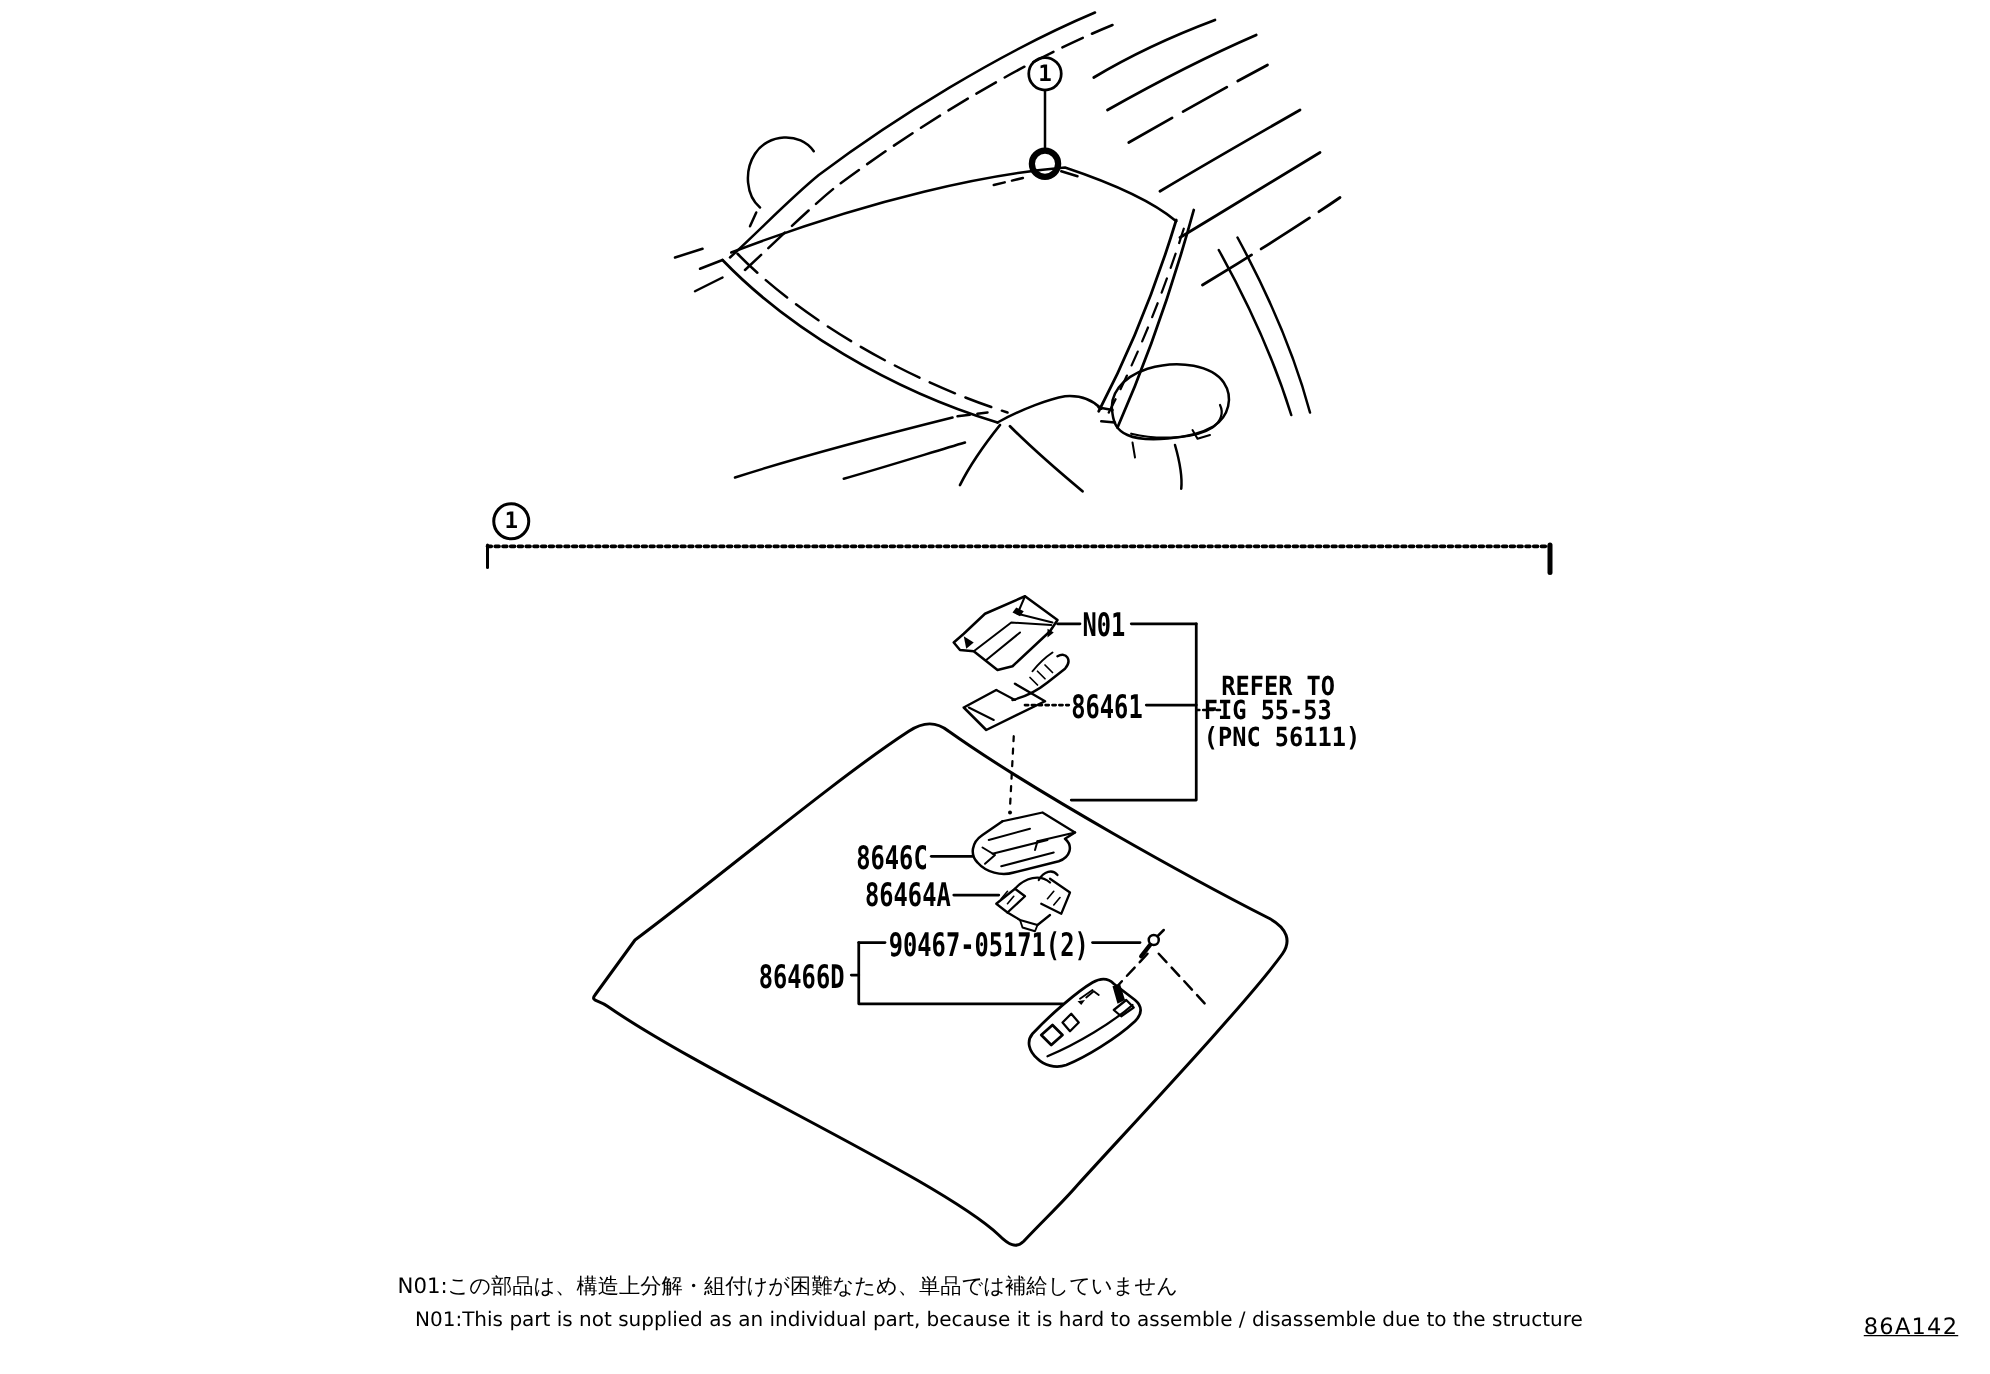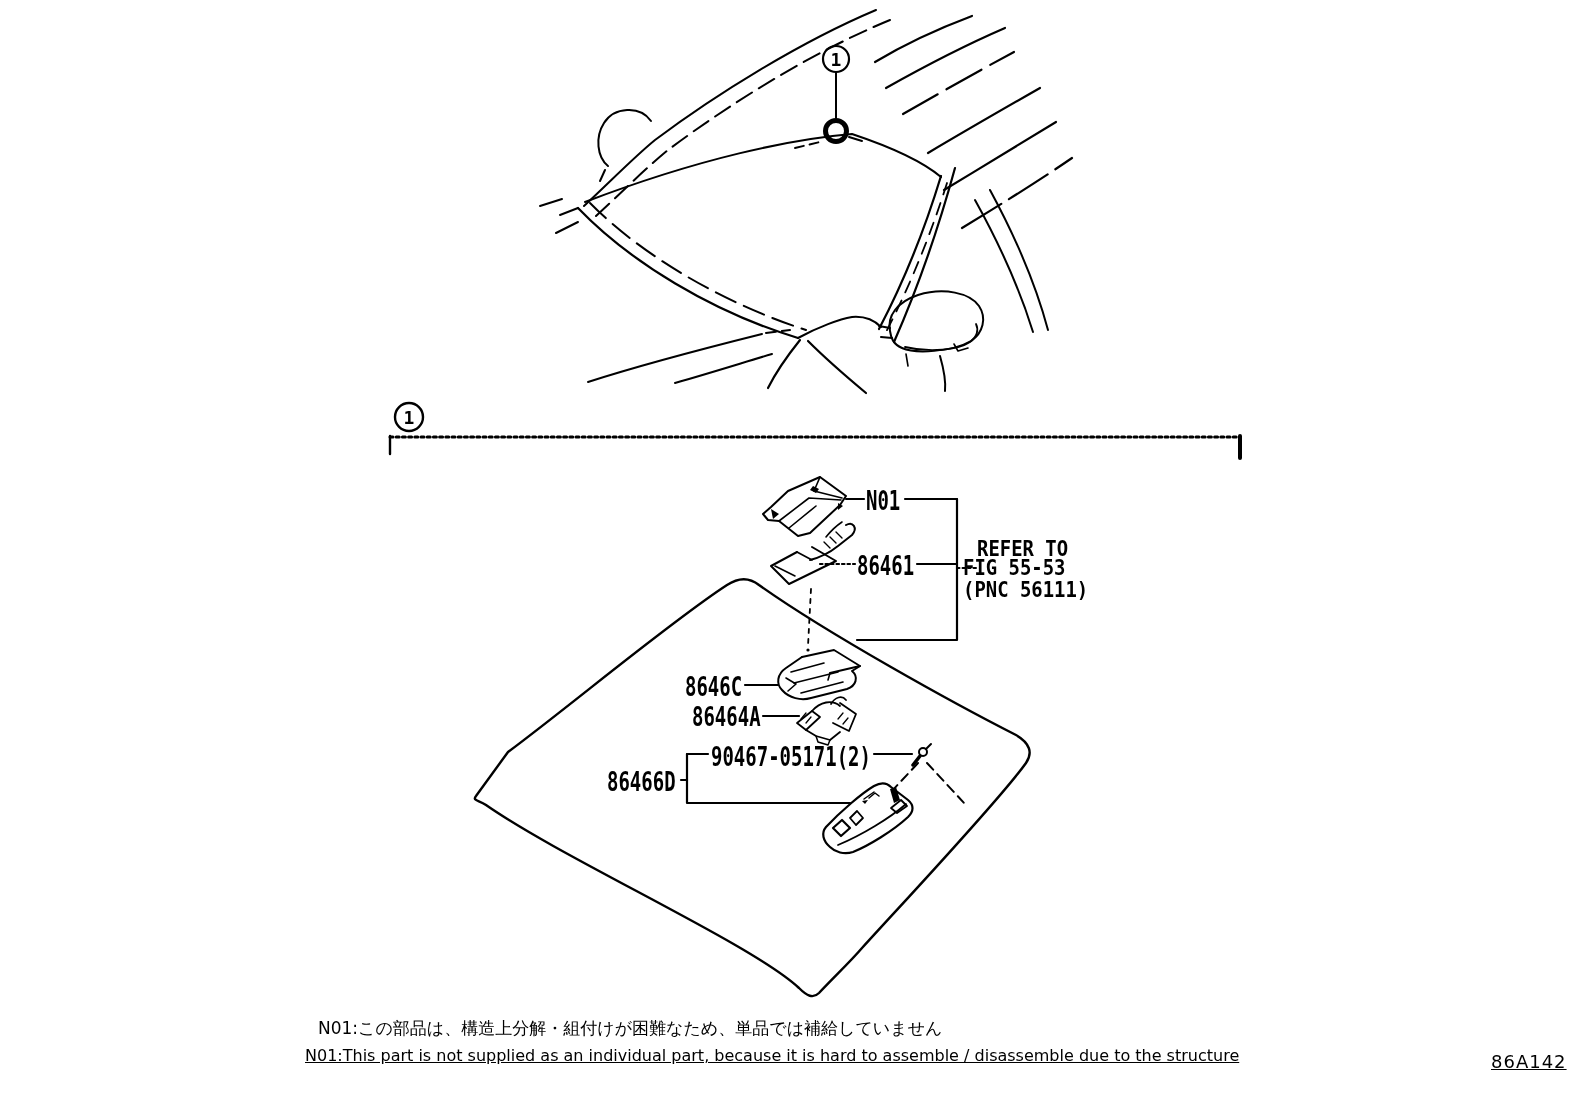--- a/index.html
+++ b/index.html
@@ -170,16 +170,16 @@
   <div class="txt plabel" style="left:685px;top:672px;">8646C</div>
   <div class="txt plabel" style="left:692px;top:702px;">86464A</div>
   <div class="txt plabel" style="left:711px;top:742px;">90467-05171(2)</div>
   <div class="txt plabel" style="left:607px;top:767px;">86466D</div>
 
   <div class="txt rlabel" style="left:977px;top:537px;">REFER TO</div>
   <div class="txt rlabel" style="left:963px;top:556px;">FIG 55-53</div>
   <div class="txt rlabel" style="left:963px;top:578px;">(PNC 56111)</div>
 
   <div class="txt note-jp" style="left:318px;top:1017px;">N01:この部品は、構造上分解・組付けが困難なため、単品では補給していません</div>
-  <div class="txt note-en" style="left:305px;top:1046px;text-decoration:underline;">N01:This part is not supplied as an individual part, because it is hard to assemble / disassemble due to the structure</div>
+  <div class="txt note-en" style="left:332px;top:1046px;">N01:This part is not supplied as an individual part, because it is hard to assemble / disassemble due to the structure</div>
 
   <div class="txt doccode" style="left:1491px;top:1051px;text-decoration:underline;">86A142</div>
 </div>
 
 </body></html>

